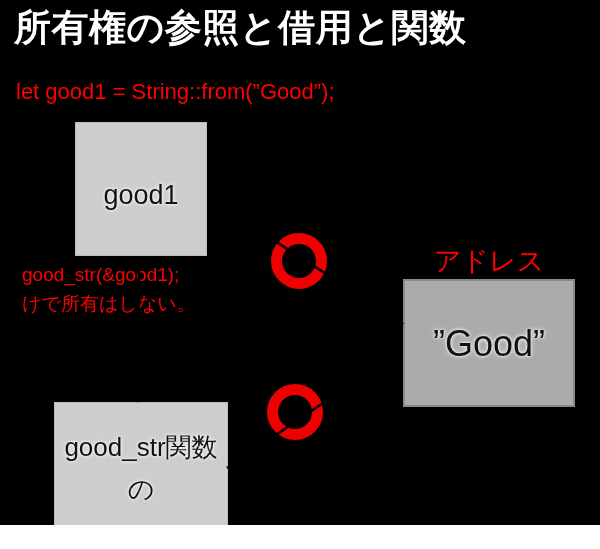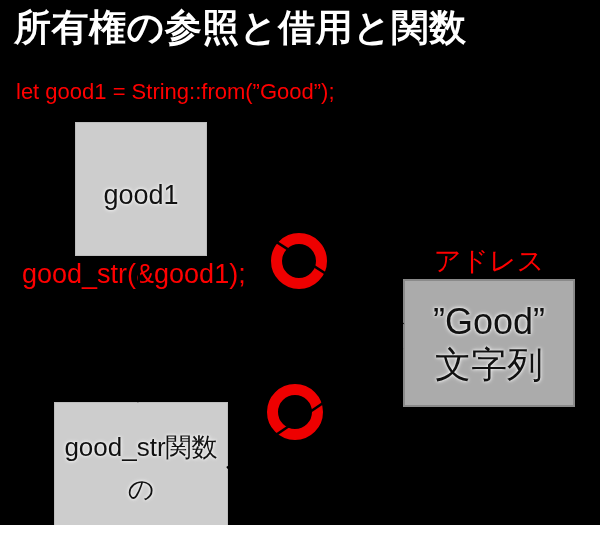--- a/index.html
+++ b/index.html
@@ -24,21 +24,21 @@
     align-items:center;text-align:center;color:var(--ink,#111);
     text-shadow:0 0 3px #fff,0 0 5px rgba(255,255,255,.75);
     gap:12px;
   }
   .box.light{background:var(--box-light,#cdcdcd);border:1px solid var(--box-light-border,#bdbdbd);}
   .box.dark{background:var(--box-dark,#ababab);border:2px solid var(--box-dark-border,#8a8a8a);}
   .good1{left:75px;top:122px;width:132px;height:134px;font-size:27px;line-height:30px;padding-top:12px;box-sizing:border-box;}
   .goodstr{left:54px;top:402px;width:172px;height:129px;font-size:26px;line-height:30px;}
   .address{left:403px;top:279px;width:172px;height:128px;font-size:36px;line-height:31px;box-sizing:border-box;}
   .note{
-    position:absolute;left:22px;top:260px;font-size:27px;line-height:29px;
+    position:absolute;left:22px;top:260px;font-size:19px;line-height:29px;
     color:var(--accent-red,#f00);white-space:nowrap;
   }
   .addr-label{
     position:absolute;left:403px;top:243px;width:172px;text-align:center;
     font-size:27px;color:var(--accent-red,#f00);white-space:nowrap;
   }
   .overlay{position:absolute;left:0;top:0;pointer-events:none;}
   .arrow{stroke:#000;stroke-width:2.6px;fill:none;}
   .ring{fill:none;stroke:var(--circle-red,#e00);stroke-width:11px;}
 </style>
@@ -52,32 +52,32 @@
   </header>
 
   <div class="code">let good1 = String::from(”Good”);</div>
 
   <div class="box light good1">
     <div>good1</div>
   </div>
 
   <div class="note">
     <div>good_str(&amp;good1);</div>
+    <div>けで所有はしない。</div>
   </div>
 
   <div class="box light goodstr">
     <div>good_str関数</div>
     <div>の</div>
   </div>
 
   <div class="addr-label">アドレス</div>
 
   <div class="box dark address">
     <div>”Good”</div>
-    <div>文字列</div>
   </div>
 
   <svg class="overlay" width="600" height="549" viewBox="0 0 600 549">
     <defs>
       <marker id="ah" markerUnits="userSpaceOnUse" markerWidth="90" markerHeight="34" viewBox="-44 -16 90 34" refX="0" refY="0" orient="auto" overflow="visible">
         <path d="M -40 -13.5 L 0 0 L -40 13.5" fill="none" stroke="#000000" stroke-width="2.6"></path>
       </marker>
     </defs>
 
     <circle class="ring" cx="299" cy="261" r="22.5"></circle>

